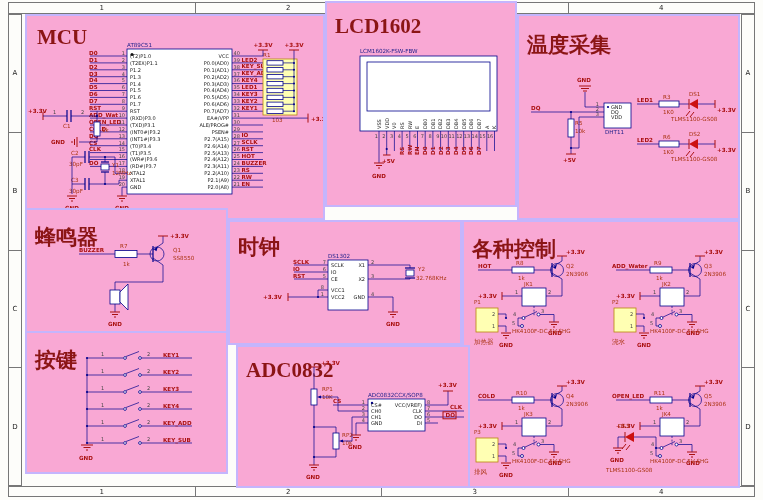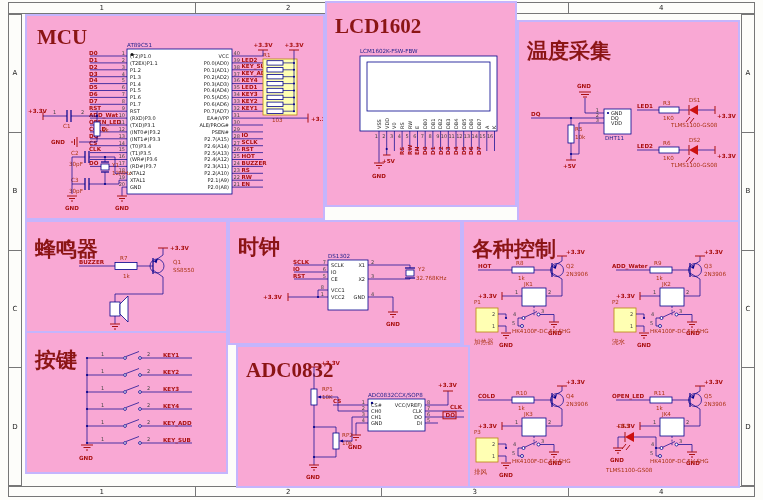--- a/index.html
+++ b/index.html
@@ -532,21 +532,21 @@
           <line class="wr" x1="51" y1="165" x2="53" y2="165"></line>
         <text class="pwr" x="45" y="175">GND</text>
         <circle class="dot" cx="59.7" cy="146" r="1.1"></circle>
         <line class="w" x1="59.7" y1="148" x2="59.7" y2="152"></line>
         <line class="wr" x1="56" y1="152" x2="63.5" y2="152"></line>
         <text class="pwr" x="55" y="160">+5V</text>
       </g>
     </svg>
   </div>
 
-  <div class="panel" style="left:517px;top:20px;width:223px;height:206px">
+  <div class="panel" style="left:517px;top:14px;width:223px;height:206px">
     <svg width="219" height="202" viewBox="0 0 219 202">
       <text class="tt" x="8" y="36">温度采集</text>
       <g>
         <text class="pwr" x="58" y="66">GND</text>
         <line class="wr" x1="60" y1="70" x2="72" y2="70"></line>
           <line class="wr" x1="62" y1="72.5" x2="70" y2="72.5"></line>
           <line class="wr" x1="64" y1="75" x2="68" y2="75"></line>
         <line class="w" x1="66" y1="76" x2="66" y2="91"></line>
           <line class="w" x1="66" y1="91" x2="85" y2="91"></line>
         <rect class="cb" x="85" y="87" width="27" height="25"></rect>
@@ -606,21 +606,21 @@
             <line class="wr" x1="57" y1="8" x2="53" y2="13"></line>
           <line class="w" x1="61" y1="0" x2="78" y2="0"></line>
           <line class="wr" x1="78" y1="-4" x2="78" y2="4"></line>
           <text class="pwr" x="80" y="8">+3.3V</text>
           <text class="val" x="34" y="17">TLMS1100-GS08</text>
         </g>
         </g>
     </svg>
   </div>
 
-  <div class="panel" style="left:25px;top:220px;width:203px;height:125px">
+  <div class="panel" style="left:25px;top:208px;width:203px;height:125px">
     <svg width="199" height="121" viewBox="0 0 199 121">
       <text class="tt" x="8" y="34">蜂鸣器</text>
       <g>
         <text class="net" x="52" y="42">BUZZER</text>
         <line class="w" x1="52" y1="44" x2="88" y2="44"></line>
         <rect class="cb" x="88" y="40.5" width="22" height="7"></rect>
         <text class="ref" x="93" y="38">R7</text>
         <text class="val" x="96" y="56">1k</text>
         <line class="w" x1="110" y1="44" x2="126" y2="44"></line>
         <line class="wb" x1="126" y1="36" x2="126" y2="52"></line>

